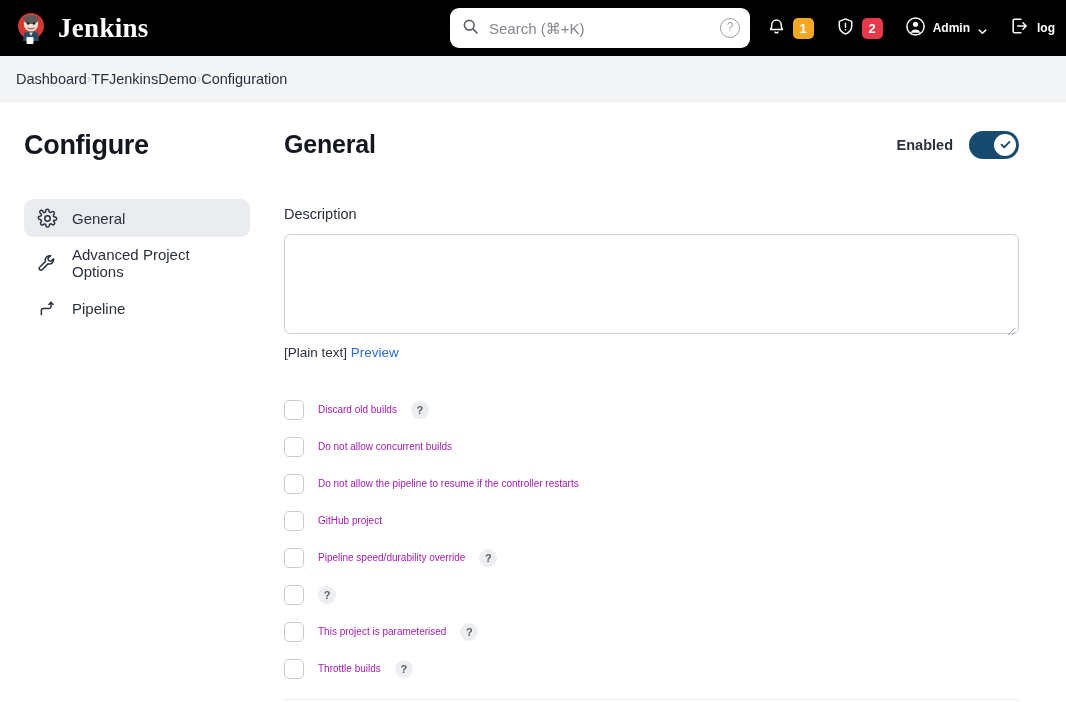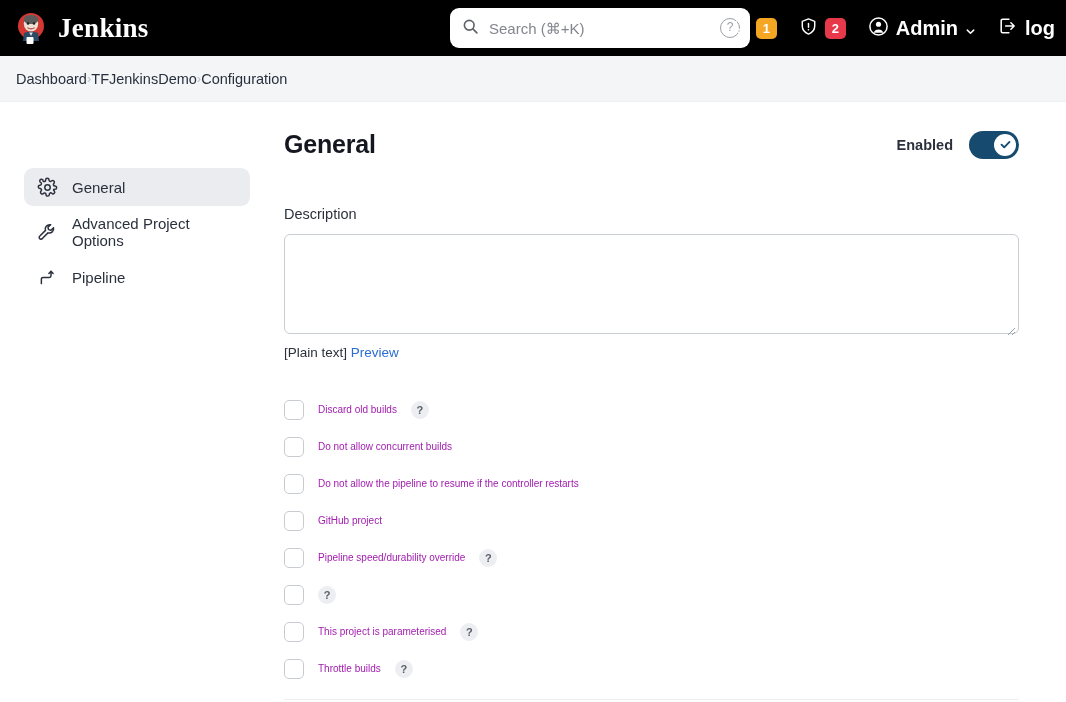--- a/index.html
+++ b/index.html
@@ -54,21 +54,21 @@
   }
   .hr-item { display: flex; align-items: center; gap: 7px; padding: 0 11px; height: 56px; }
   .badge {
     min-width: 21px; height: 21px; border-radius: 5px;
     font-size: 13px; font-weight: bold; color: #ffffff;
     display: flex; align-items: center; justify-content: center;
     padding: 0 5px;
   }
   .badge-warn { background: #f5a623; }
   .badge-err  { background: #e8394a; }
-  .hr-label { color: #ffffff; font-size: 20px; font-weight: bold; }
+  .hr-label { color: #ffffff; font-size: 12px; font-weight: bold; }
   .chev { width: 11px; height: 11px; }
 
   
   .crumbbar {
     height: 46px; background: #f4f5f7;
     display: flex; align-items: center; padding: 0 16px;
     border-bottom: 1px solid #f0f1f3;
   }
   .crumb { font-size: 14.5px; color: #27303d; font-weight: 500; }
   .crumb.link { cursor: pointer; }
@@ -226,20 +226,21 @@
   <span class="crumb link">Dashboard</span>
   <span class="crumb-sep">›</span>
   <span class="crumb link">TFJenkinsDemo</span>
   <span class="crumb-sep">›</span>
   <span class="crumb">Configuration</span>
 </div>
 
 <div class="body">
 
   <div class="sidebar">
+    <div class="side-title">Configure</div>
 
     <div class="side-nav">
 
       <div class="side-item active">
         <span class="side-icon">
           <svg width="21" height="21" viewBox="0 0 24 24" fill="none" stroke="#2b313c" stroke-width="1.7">
             <circle cx="12" cy="12" r="3.1"></circle>
             <path d="M19.3 14.1a1.6 1.6 0 0 0 .33 1.76l.06.06a1.94 1.94 0 1 1-2.75 2.75l-.06-.06a1.6 1.6 0 0 0-1.76-.33 1.6 1.6 0 0 0-1 1.46v.17a1.94 1.94 0 1 1-3.88 0v-.09a1.6 1.6 0 0 0-1.05-1.46 1.6 1.6 0 0 0-1.76.33l-.06.06a1.94 1.94 0 1 1-2.75-2.75l.06-.06a1.6 1.6 0 0 0 .33-1.76 1.6 1.6 0 0 0-1.46-1h-.17a1.94 1.94 0 1 1 0-3.88h.09a1.6 1.6 0 0 0 1.46-1.05 1.6 1.6 0 0 0-.33-1.76l-.06-.06A1.94 1.94 0 1 1 6.99 4.7l.06.06a1.6 1.6 0 0 0 1.76.33h.08a1.6 1.6 0 0 0 .97-1.46v-.17a1.94 1.94 0 1 1 3.88 0v.09a1.6 1.6 0 0 0 .97 1.46 1.6 1.6 0 0 0 1.76-.33l.06-.06a1.94 1.94 0 1 1 2.75 2.75l-.06.06a1.6 1.6 0 0 0-.33 1.76v.08a1.6 1.6 0 0 0 1.46.97h.17a1.94 1.94 0 1 1 0 3.88h-.09a1.6 1.6 0 0 0-1.46.97Z" stroke-linejoin="round"></path>
           </svg>
         </span>

